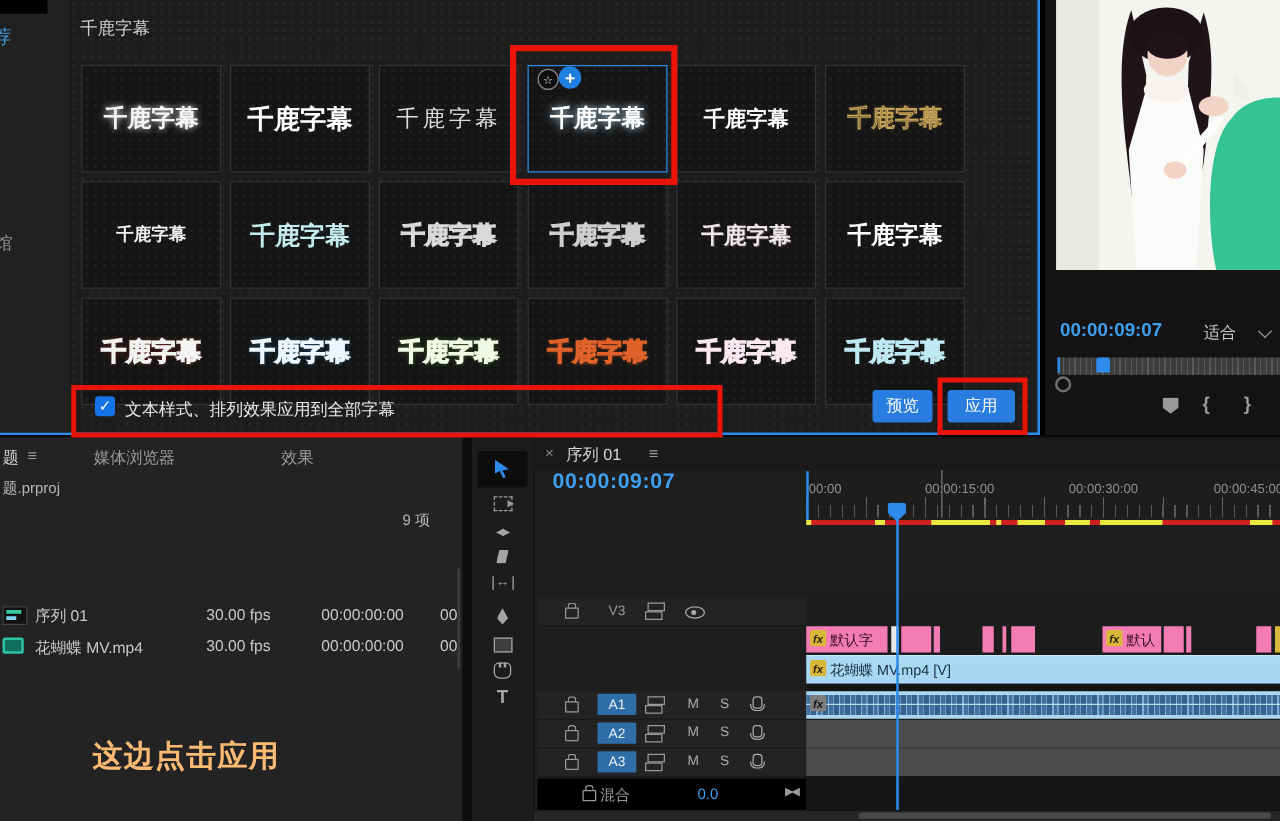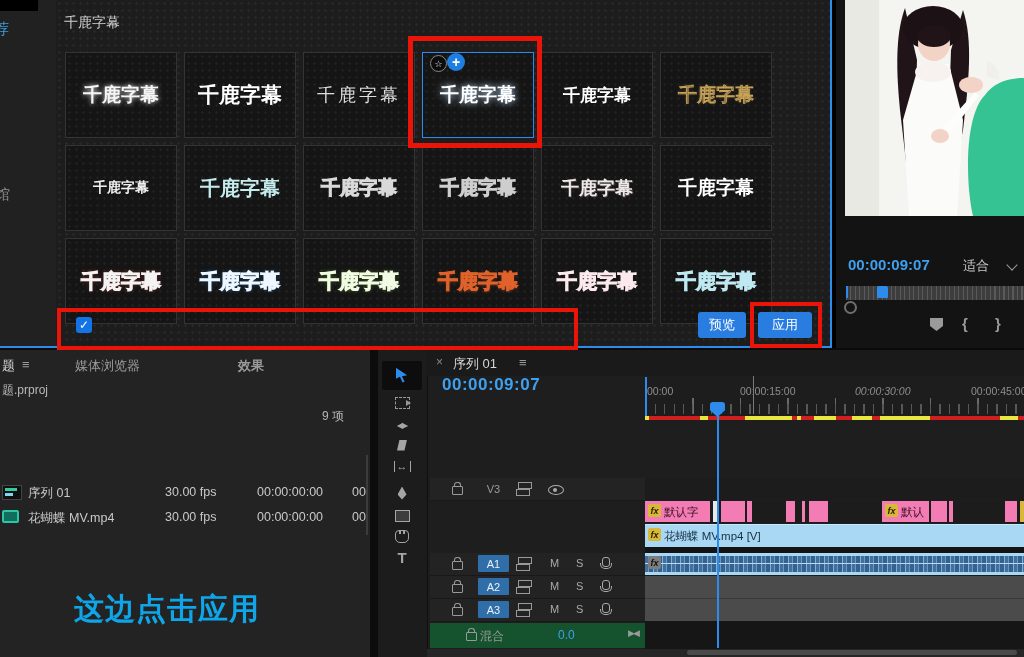--- a/index.html
+++ b/index.html
@@ -56,21 +56,21 @@
   .prow{position:absolute;width:370px;height:25px;font-size:12.5px;color:#c9c9c9;}
   .prow .cell{position:absolute;top:5px;}
   .icon-folder{position:absolute;left:4px;top:7px;width:16px;height:10px;background:#8f8f8f;border-radius:1px;}
   .icon-folder::before{content:'';position:absolute;left:0;top:-3px;width:7px;height:3px;background:#8f8f8f;border-radius:1px 1px 0 0;}
   .icon-seq{position:absolute;left:2px;top:5px;width:18px;height:13px;background:#111;border:1px solid #444;}
   .icon-seq::before{content:'';position:absolute;left:2px;top:2px;width:12px;height:3px;background:#35c9a0;}
   .icon-seq::after{content:'';position:absolute;left:2px;top:7px;width:8px;height:3px;background:#7fd7ee;}
   .icon-clip{position:absolute;left:2px;top:5px;width:17px;height:13px;background:#2ec4a8;border-radius:2px;}
   .icon-clip::before{content:'';position:absolute;left:2px;top:2px;width:13px;height:9px;background:#0f6e5c;}
   .vscroll{left:366px;top:455px;width:2px;height:80px;background:#3c3c3c;}
-  .annot-text{left:74px;top:589px;font-size:30px;font-weight:800;color:#0ea5e9;letter-spacing:1px;}
+  .annot-text{left:74px;top:589px;font-size:24px;font-weight:800;color:#fdba74;letter-spacing:1px;}
 
   
   .tl{left:378px;top:350px;width:646px;height:307px;background:#1e1e1e;overflow:hidden;}
   .tools{position:absolute;left:0;top:0;width:49px;height:307px;background:#1c1c1c;border-right:1px solid #0f0f0f;}
   .tool{position:absolute;left:12px;width:24px;height:20px;display:flex;align-items:center;justify-content:center;color:#a5a5a5;}
   .tool-active-bg{position:absolute;left:4px;top:11px;width:40px;height:29px;background:#0d0d0d;border-radius:2px;}
   .i-arrow{width:13px;height:15px;background:#2d8ceb;clip-path:polygon(0 0,90% 52%,50% 58%,70% 95%,54% 100%,34% 62%,0 76%);}
   .i-trksel{width:13px;height:10px;border:1px dashed #999;position:relative;}
   .i-trksel::after{content:'';position:absolute;right:-2px;top:2px;width:0;height:0;border-top:3px solid transparent;border-bottom:3px solid transparent;border-left:5px solid #999;}
   .i-razor{width:10px;height:11px;background:#a5a5a5;clip-path:polygon(25% 0,100% 0,75% 100%,0 100%);}
@@ -126,21 +126,21 @@
   .fxb{position:absolute;left:3px;top:3px;width:13px;height:13px;background:#d9b839;color:#2b2500;border-radius:2px;
       font-size:9px;font-style:italic;font-weight:700;display:flex;align-items:center;justify-content:center;}
   .fxb.gray{background:#7d7d7d;color:#111;}
   .cliplabel{position:absolute;left:19px;top:4px;font-size:11.5px;color:#3a1022;white-space:nowrap;overflow:hidden;}
   .clip-video{position:absolute;left:0;top:0;width:379px;height:22px;background:#a9d8f5;border-top:1px solid #c9e8fa;}
   .clip-video .cliplabel{color:#16303f;}
   .clip-audio{position:absolute;left:0;top:0;width:379px;height:22px;background:#a9d8f5;}
   .wave{position:absolute;left:0;top:3px;width:379px;height:16px;
      background-image:repeating-linear-gradient(90deg,#426f9c 0 3px,#689ac4 3px 4px,#35618f 4px 8px,#7fb0d6 8px 9px);}
   .waveline{position:absolute;left:0;top:10px;width:379px;height:1px;background:#b9dcf2;}
-  .mixrow{position:absolute;left:52px;top:273px;width:215px;height:25px;background:#14532d;}
+  .mixrow{position:absolute;left:52px;top:273px;width:215px;height:25px;background:#000000;}
   .hscroll{position:absolute;left:49px;top:299px;width:597px;height:8px;background:#262626;}
   .hthumb{position:absolute;left:260px;top:1px;width:330px;height:5px;background:#4a4a4a;border-radius:3px;}
 
   
   .pm{left:836px;top:0;width:188px;height:350px;background:#131313;overflow:hidden;}
   .pm-video{position:absolute;left:9px;top:0;width:179px;height:216px;background:linear-gradient(#fafaf8,#ededE8);overflow:hidden;}
   .pm-tc{position:absolute;left:12px;top:256px;color:#3fa0f0;font-size:15px;font-weight:700;}
   .pm-fit{position:absolute;left:127px;top:257px;color:#c8c8c8;font-size:13px;}
   .chev{position:absolute;left:172px;top:261px;width:7px;height:7px;border-right:1.5px solid #9a9a9a;border-bottom:1.5px solid #9a9a9a;transform:rotate(45deg);}
   .pm-ruler{position:absolute;left:10px;top:286px;width:178px;height:14px;background:#3d3d3d;
@@ -223,20 +223,21 @@
     <div class="abs tile" style="left:660px;top:238px;">
         <span class="t-pinkcyan">千鹿字幕</span>
       </div>
 
     <div class="abs badge-star">☆</div>
     <div class="abs badge-plus">+</div>
 
     <div class="abs checkbox">
         <span>✓</span>
       </div>
+    <div class="abs chk-label">文本样式、排列效果应用到全部字幕</div>
     <div class="abs btn" style="left:698px;top:312px;width:48px;">预览</div>
     <div class="abs btn" style="left:758px;top:312px;width:54px;">应用</div>
   </div>
 
   <div class="abs red-box" style="left:408px;top:36px;width:134px;height:112px;border-width:5px;"></div>
   <div class="abs red-box" style="left:57px;top:308px;width:521px;height:42px;"></div>
   <div class="abs red-box" style="left:750px;top:302px;width:72px;height:46px;"></div>
 
   <div class="abs pm">
     <div class="pm-video">
@@ -269,21 +270,21 @@
     <div class="pm-brace" style="left:159px;">}</div>
   </div>
   <div class="abs gap-v"></div>
   <div class="abs gap-h"></div>
 
   <div class="abs proj">
     <div class="abs ptab active" style="left:2px;top:7px;">题</div>
     <div class="abs ptab" style="left:22px;top:7px;">≡</div>
 
     <div class="abs ptab" style="left:75px;top:7px;">媒体浏览器</div>
-    <div class="abs ptab" style="left:238px;top:7px;font-weight:bold;">效果</div>
+    <div class="abs ptab" style="left:225px;top:7px;">效果</div>
     <div class="abs" style="left:2px;top:32px;font-size:12px;color:#b8b8b8;">题.prproj</div>
 
     <div class="abs" style="left:322px;top:58px;font-size:12px;color:#b5b5b5;">9 项</div>
 
     <div class="prow" style="top:130px;">
       <span class="icon-seq"></span>
       <span class="cell" style="left:28px;">序列 01</span>
       <span class="cell" style="left:165px;">30.00 fps</span>
       <span class="cell" style="left:257px;">00:00:00:00</span>
       <span class="cell" style="left:352px;">00</span>
@@ -334,21 +335,21 @@
     <div class="tl-tabbar">
       <span class="tl-tab-close">×</span>
       <span class="tl-tab-name">序列 01</span>
       <span class="tl-tab-menu">≡</span>
     </div>
     <div class="tl-timecode">00:00:09:07</div>
 
     <div class="ruler">
       <span class="lbl" style="left:2px;">00:00</span>
       <span class="lbl" style="left:95px;">00:00:15:00</span>
-      <span class="lbl" style="left:210px;font-style:italic;">00:00:30:00</span>
+      <span class="lbl" style="left:210px;">00:00:30:00</span>
       <span class="lbl" style="left:326px;">00:00:45:00</span>
       <div class="ticks2"></div>
       <div class="ticks"></div>
     </div>
     <div class="seqstart"></div>
     <div class="graymark"></div>
     <div class="renderbar">
       <span class="ry" style="left:0;width:4px;"></span>
         <span class="ry" style="left:55px;width:8px;"></span>
       <span class="ry" style="left:100px;width:47px;"></span>

